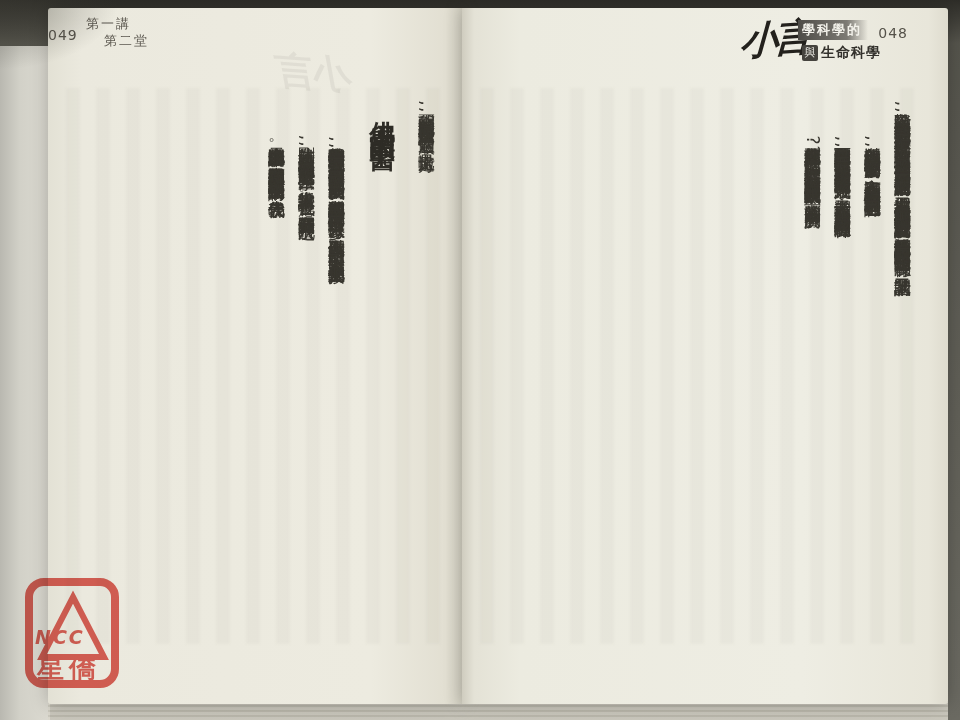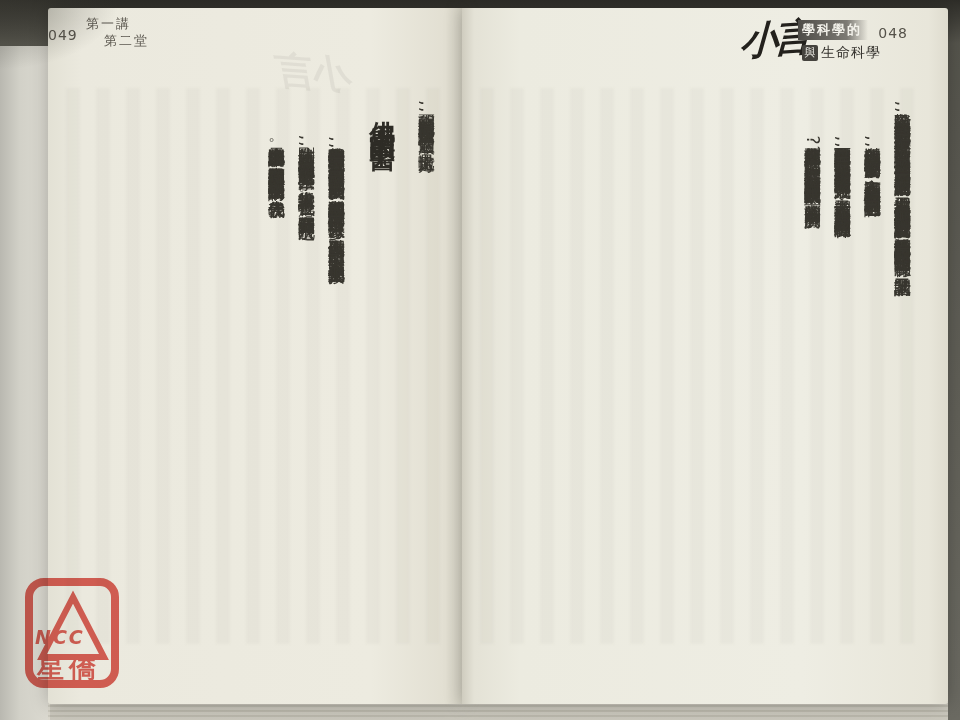--- a/index.html
+++ b/index.html
@@ -68,21 +68,21 @@
     background: linear-gradient(90deg, #4e4c47 0%, #7c7a74 70%, rgba(140,138,130,0) 100%);
     color: #f2f1ea; font-size: 13px; font-weight: bold;
     letter-spacing: 2px; line-height: 20px; text-align: left; padding-left: 4px;
   }
   .logo-sub { position: absolute; left: 62px; top: 32px; height: 18px; display: flex; align-items: center; }
   .logo-link {
     width: 16px; height: 16px; background: #45433e; color: #f0efe8;
     font-size: 11px; line-height: 16px; text-align: center; margin-right: 3px;
     border-radius: 2px;
   }
-  .logo-subtxt { font-size: 14px; font-weight: normal; color: #33312c; letter-spacing: 1px; text-align: right; }
+  .logo-subtxt { font-size: 14px; font-weight: bold; color: #33312c; letter-spacing: 1px; text-align: right; }
 
   
   .ghost {
     position: absolute; left: 230px; top: 40px;
     font-size: 38px; font-weight: bold; font-style: italic;
     color: #5a564e; opacity: .08; transform: scaleX(-1) rotate(-4deg);
   }
 
   
   .vtext {

